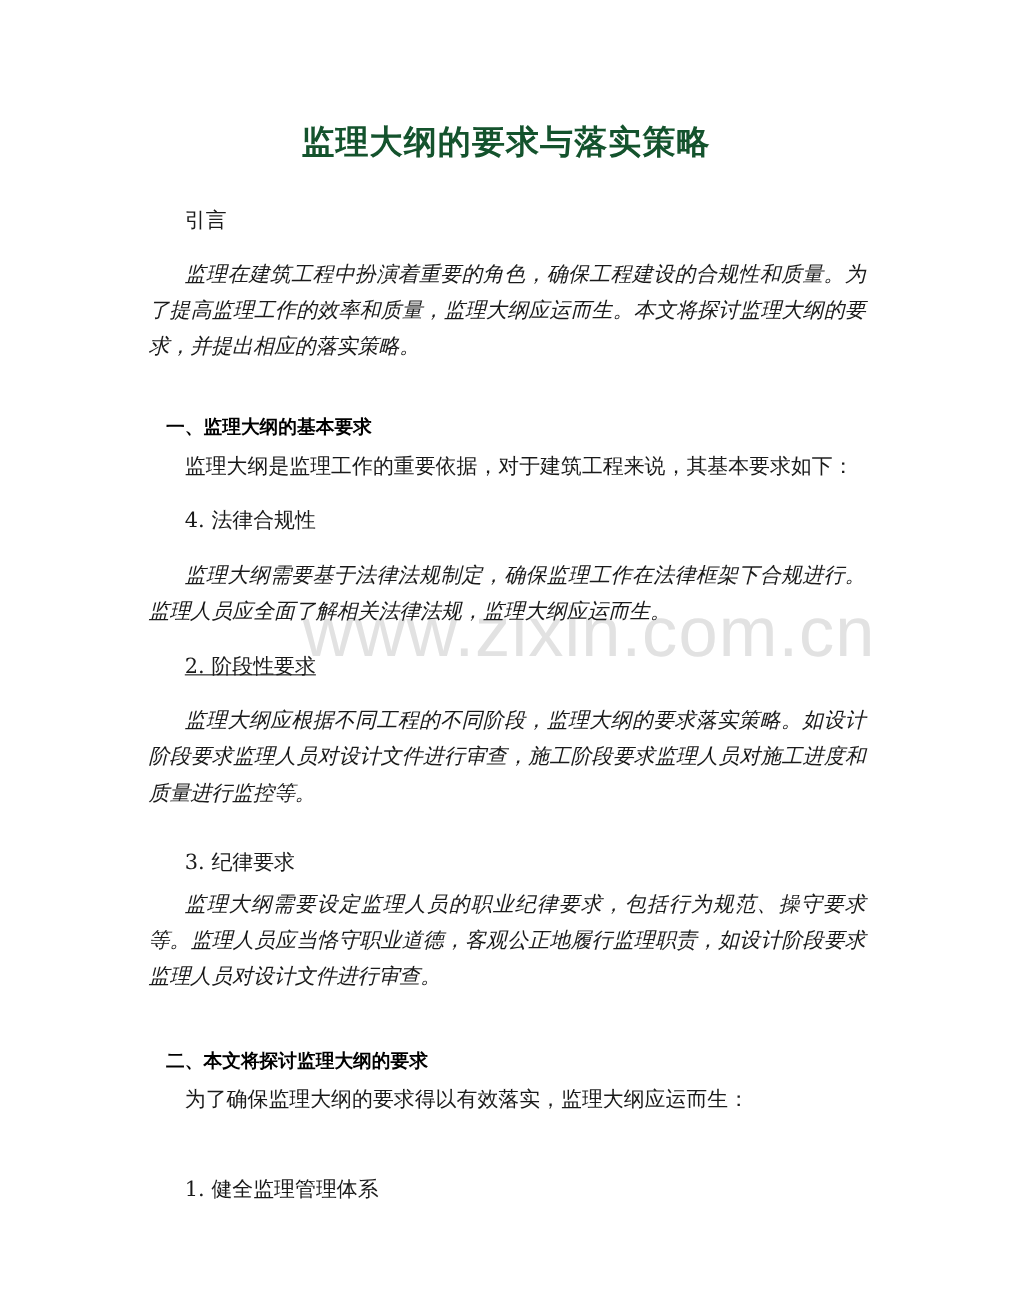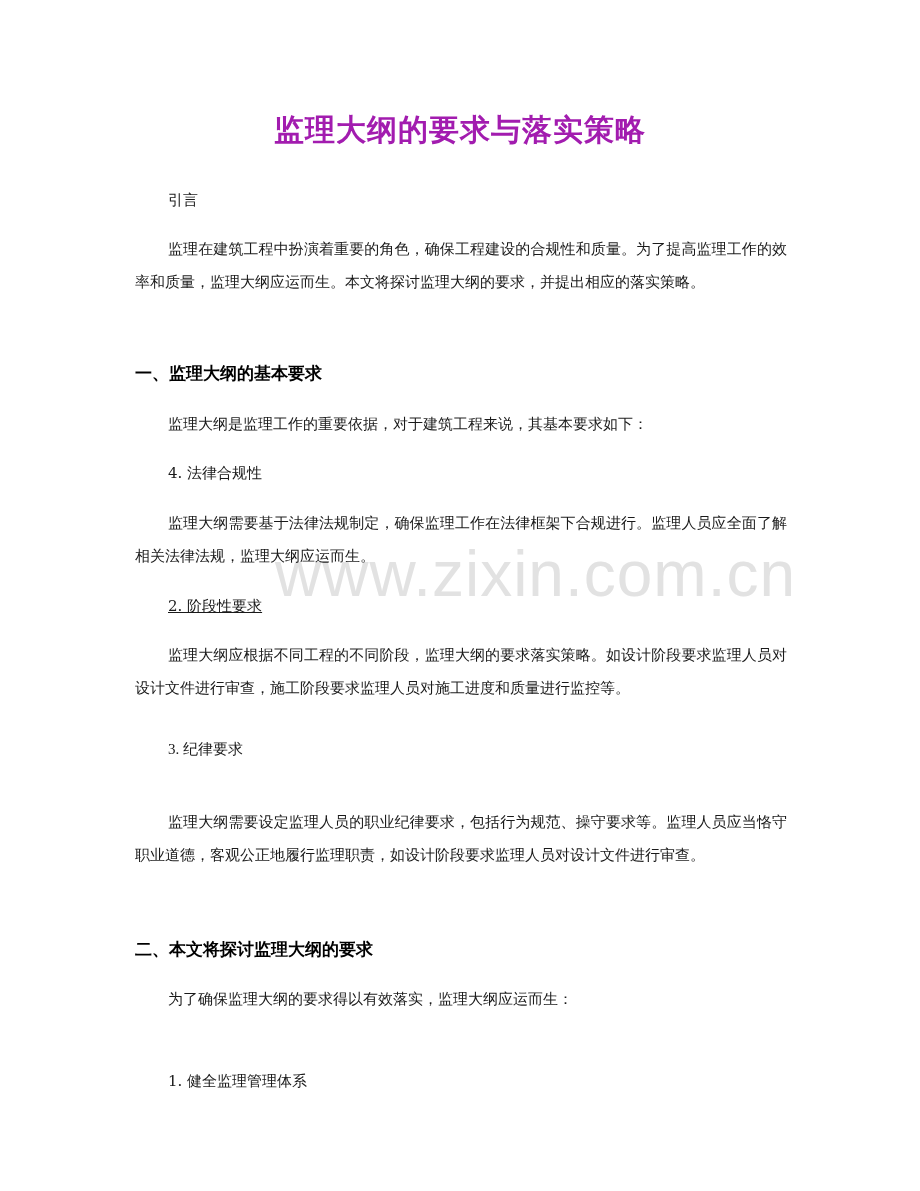--- a/index.html
+++ b/index.html
@@ -26,49 +26,50 @@
     .title {
       position: absolute;
       left: 0;
       width: 920px;
       top: 108px;
       text-align: center;
       font-family: "DejaVu Sans", "Liberation Sans", sans-serif;
       font-weight: bold;
       font-size: 30px;
       letter-spacing: 1px;
-      color: #a21caf;
+      color: #14532d;
       margin: 0;
       line-height: 44px;
     }
     .block {
       position: absolute;
       left: 135px;
       width: 652px;
-      font-size: 15px;
+      font-size: 19px;
       line-height: 33px;
       margin: 0;
     }
     .indent {
       text-indent: 33px;
     }
     .heading {
       position: absolute;
       left: 135px;
       font-family: "DejaVu Sans", "Liberation Sans", sans-serif;
       font-weight: bold;
       font-size: 17px;
       color: #000;
-      margin: 0;
+      margin: 16px;
       line-height: 28px;
       text-align: center;
     }
     .justify {
       text-align: justify;
       text-align-last: left;
+      font-style: italic;
     }
     .watermark {
       position: absolute;
       left: 235px;
       top: 538px;
       font-family: "Liberation Sans", "DejaVu Sans", sans-serif;
       font-size: 64px;
       color: #e2e2e2;
       letter-spacing: 1px;
       pointer-events: none;
@@ -98,21 +99,21 @@
     <p class="block indent" style="top:408px;">监理大纲是监理工作的重要依据，对于建筑工程来说，其基本要求如下：</p>
 
     <p class="block indent" style="top:457px;">4. 法律合规性</p>
 
     <p class="block indent justify" style="top:507px;">监理大纲需要基于法律法规制定，确保监理工作在法律框架下合规进行。监理人员应全面了解相关法律法规，监理大纲应运而生。</p>
 
     <p class="block indent" style="top:590px;text-decoration:underline;">2. 阶段性要求</p>
 
     <p class="block indent justify" style="top:639px;">监理大纲应根据不同工程的不同阶段，监理大纲的要求落实策略。如设计阶段要求监理人员对设计文件进行审查，施工阶段要求监理人员对施工进度和质量进行监控等。</p>
 
-    <p class="block indent" style="top:733px;font-family:Liberation Serif, serif;">3. 纪律要求</p>
+    <p class="block indent" style="top:768px;">3. 纪律要求</p>
 
     <p class="block indent justify" style="top:806px;">监理大纲需要设定监理人员的职业纪律要求，包括行为规范、操守要求等。监理人员应当恪守职业道德，客观公正地履行监理职责，如设计阶段要求监理人员对设计文件进行审查。</p>
 
     <h2 class="heading" style="top:935px;">二、本文将探讨监理大纲的要求</h2>
 
     <p class="block indent" style="top:983px;">为了确保监理大纲的要求得以有效落实，监理大纲应运而生：</p>
 
     <p class="block indent" style="top:1033px;margin-top:32px;">1. 健全监理管理体系</p>
 
   </div>

